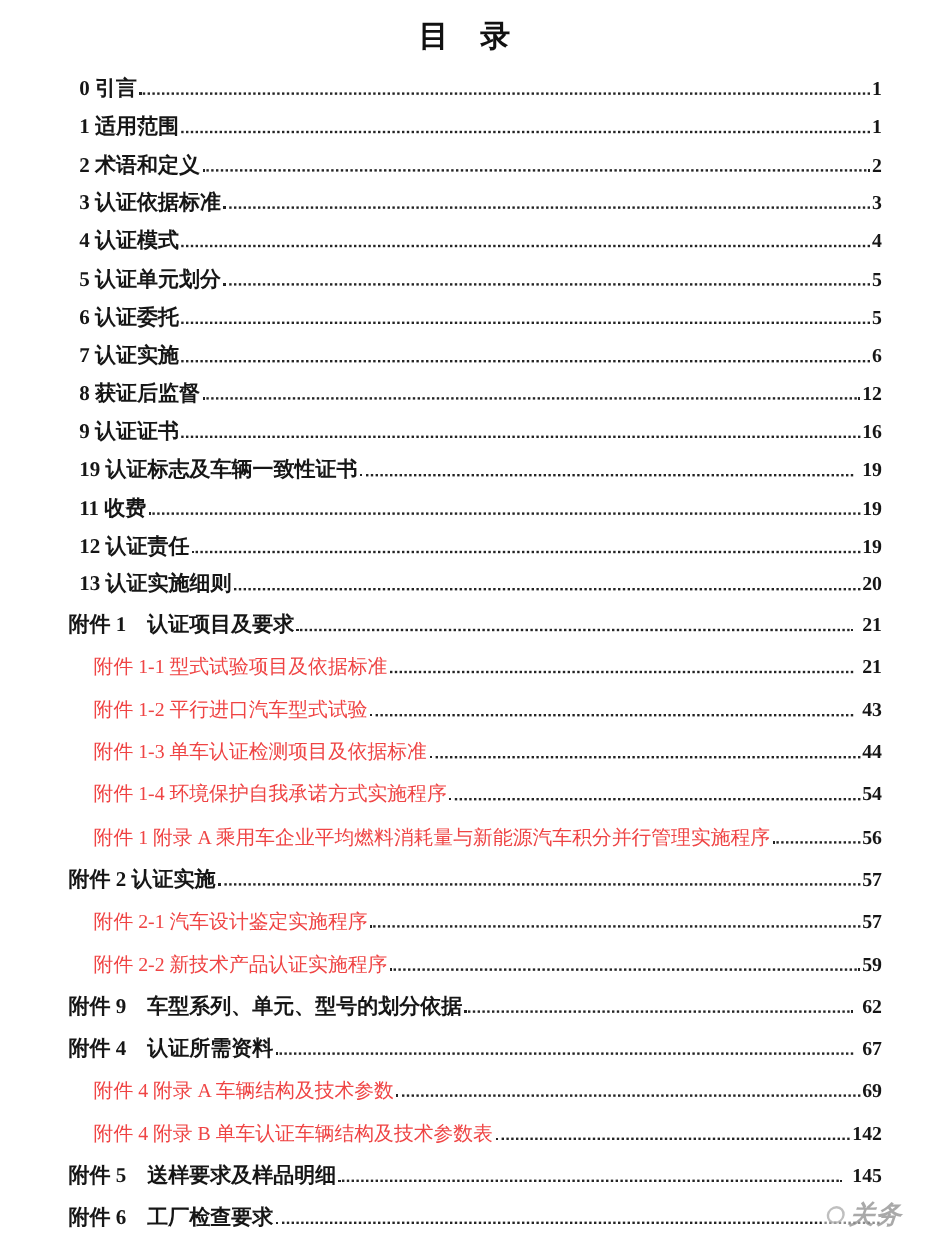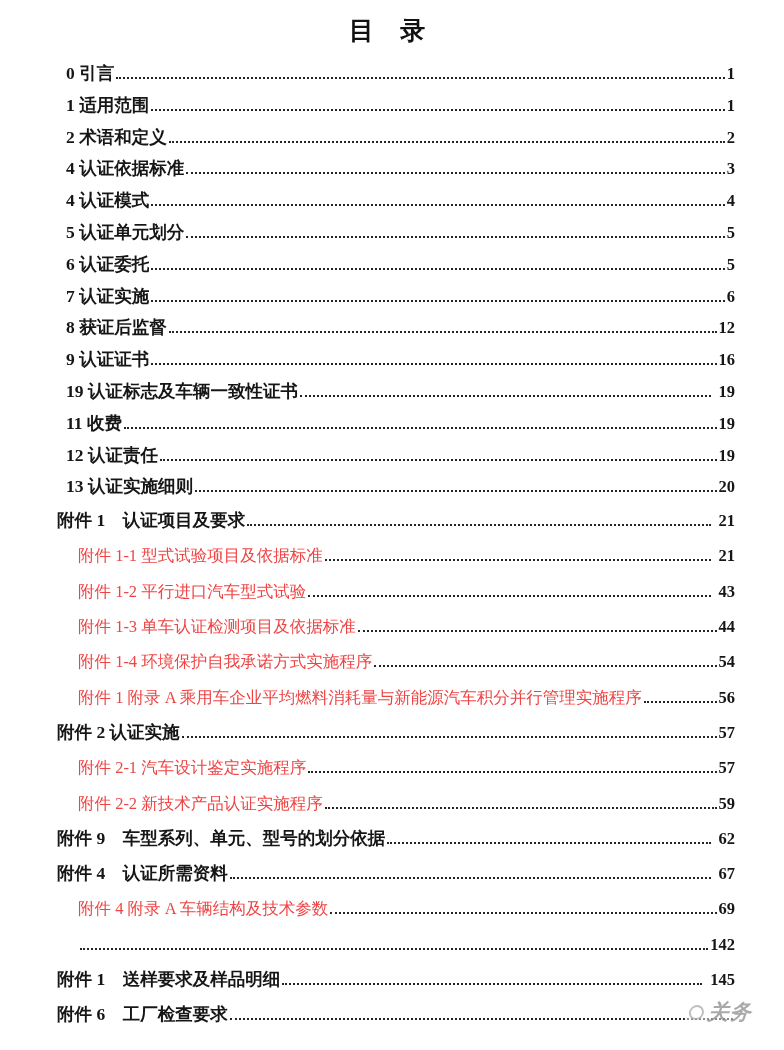--- a/index.html
+++ b/index.html
@@ -114,21 +114,21 @@
     <span class="pagenum">1</span>
   </div>
 
   <div class="row chapter tight">
     <span class="label">2 术语和定义</span>
     <span class="leader"></span>
     <span class="pagenum">2</span>
   </div>
 
   <div class="row chapter tight">
-    <span class="label">4 认证依据标准</span>
+    <span class="label">3 认证依据标准</span>
     <span class="leader"></span>
     <span class="pagenum">3</span>
   </div>
 
   <div class="row chapter tight">
     <span class="label">4 认证模式</span>
     <span class="leader"></span>
     <span class="pagenum">4</span>
   </div>
 
@@ -252,26 +252,27 @@
     <span class="pagenum">67</span>
   </div>
 
   <div class="row sub loose">
     <span class="label">附件 4 附录 A 车辆结构及技术参数</span>
     <span class="leader"></span>
     <span class="pagenum">69</span>
   </div>
 
   <div class="row sub loose">
+    <span class="label">附件 4 附录 B 单车认证车辆结构及技术参数表</span>
     <span class="leader"></span>
     <span class="pagenum">142</span>
   </div>
 
   <div class="row appendix loose sp">
-    <span class="label">附件 1　送样要求及样品明细</span>
+    <span class="label">附件 5　送样要求及样品明细</span>
     <span class="leader"></span>
     <span class="pagenum">145</span>
   </div>
 
   <div class="row appendix loose">
     <span class="label">附件 6　工厂检查要求</span>
     <span class="leader"></span>
     <span class="pagenum"></span>
   </div>
 </div>

